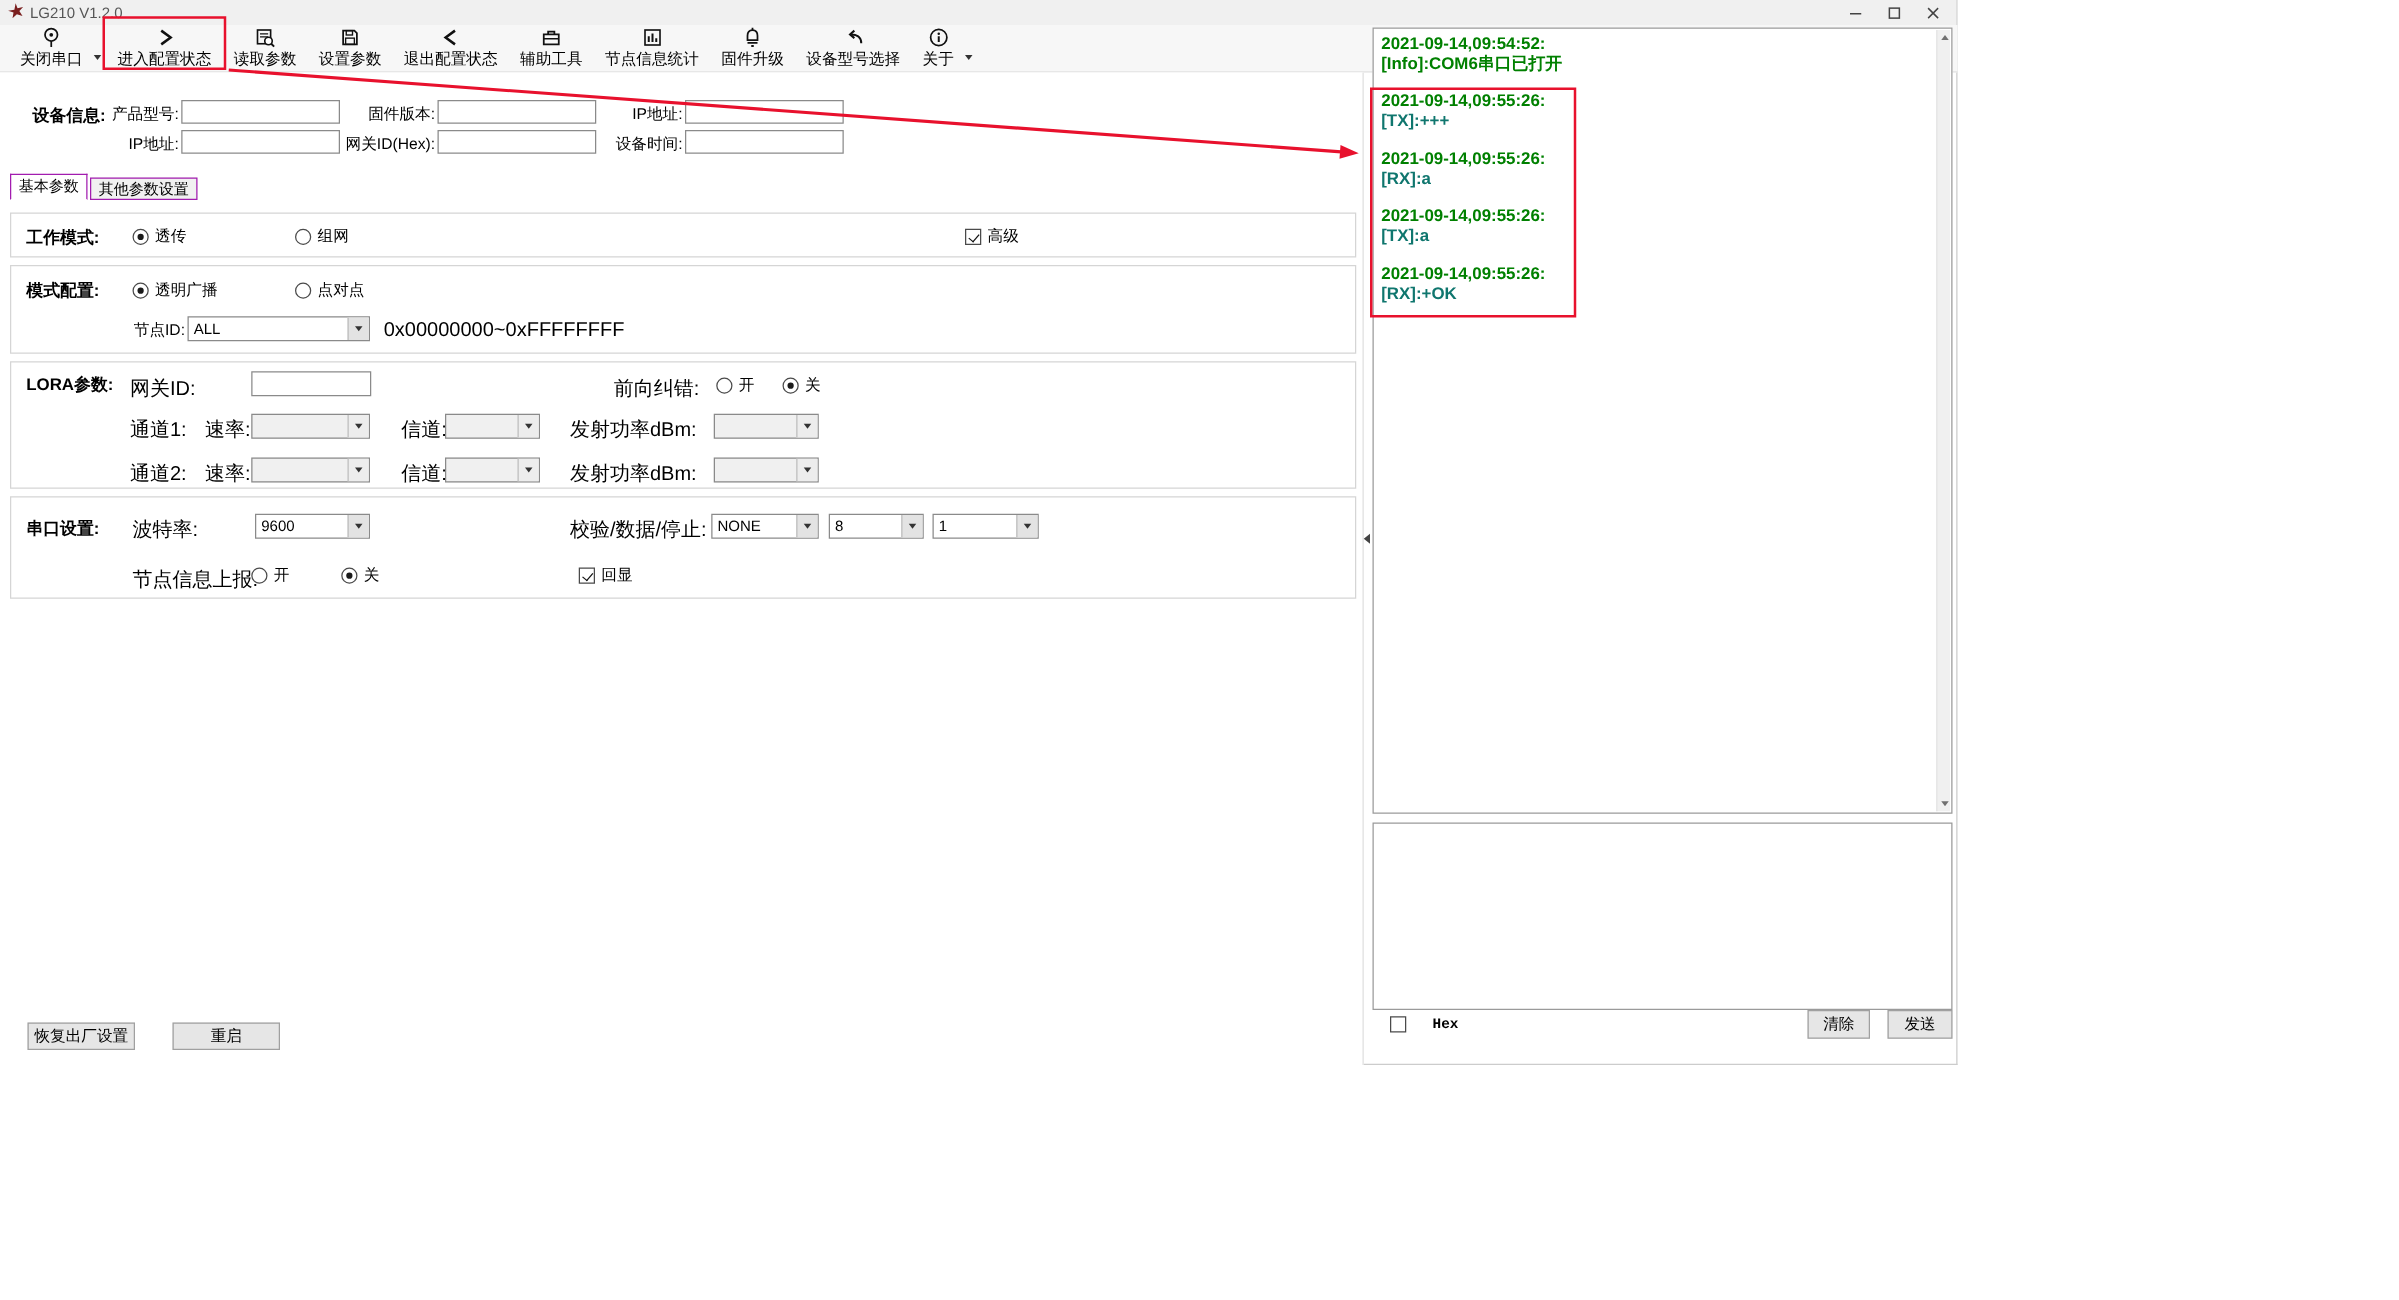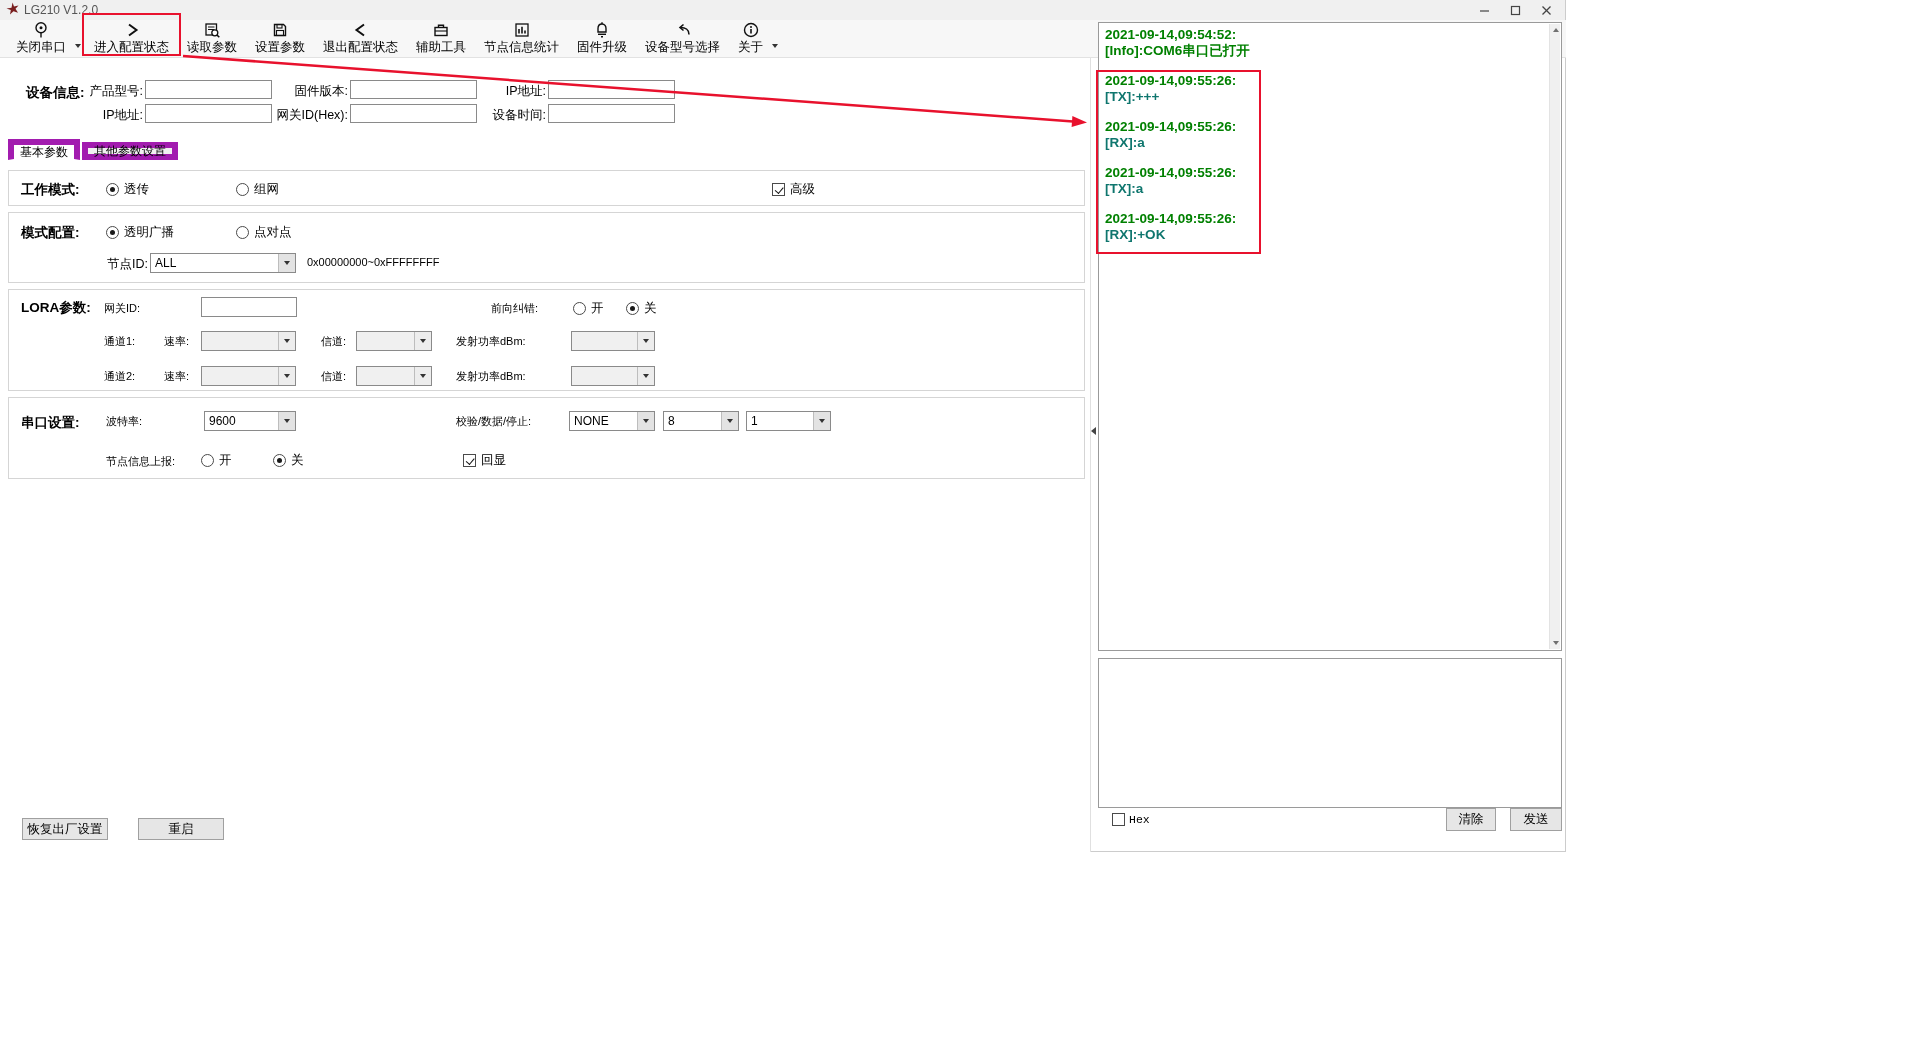--- a/index.html
+++ b/index.html
@@ -27,25 +27,25 @@
   .caret-down { width:0; height:0; border-left:3.5px solid transparent;
                 border-right:3.5px solid transparent; border-top:4.5px solid #333; }
   .ann-ring { position:absolute; left:-3px; right:-3px; top:-7px; bottom:1px;
               border:2px solid #e8112d; pointer-events:none; z-index:40; }
 
   
   .cfg { position:absolute; left:0; top:58px; width:1091px; height:794px; background:#fff;
          border-right:1px solid #e0e0e0; }
   .sec-title { position:absolute; font-weight:bold; font-size:13.5px; white-space:nowrap; }
   .flabel { position:absolute; text-align:right; font-size:12.5px; white-space:nowrap; }
-  .plabel { position:absolute; font-size:11px; white-space:nowrap; }
+  .plabel { position:absolute; font-size:16px; white-space:nowrap; }
   .tinput { position:absolute; height:19px; border:1px solid #8a8a8a; background:#fff;
             font-size:12px; padding:0 3px; font-family:inherit; }
   .tabs { position:absolute; left:8px; top:81px; display:flex; align-items:flex-end; height:21px; }
-  .tab { border:6px solid #a21caf; background:#f1f1f1; font-size:12px; height:18px;
+  .tab { border:1px solid #a21caf; background:#f1f1f1; font-size:12px; height:18px;
          padding:0 6px; display:flex; align-items:center; }
   .tab.active { background:#fff; height:21px; border-bottom:1px solid #fff; margin-right:2px; z-index:2; }
   .gbox { position:absolute; left:8px; width:1077px; border:1px solid #d5d5d5; background:#fff; }
 
   .radio-w, .cb-w { position:absolute; display:flex; align-items:center; gap:5px; }
   .rdot { width:13px; height:13px; border:1px solid #4a4a4a; border-radius:50%; background:#fff;
           position:relative; flex:0 0 auto; }
   .on > .rdot::after { content:""; position:absolute; left:3px; top:3px; width:5px; height:5px;
                        border-radius:50%; background:#1a1a1a; }
   .cbox { width:13px; height:13px; border:1px solid #4a4a4a; background:#fff; position:relative;
@@ -77,21 +77,21 @@
   .vs-arrow { position:absolute; left:0; width:11px; height:12px; display:flex; align-items:center;
               justify-content:center; }
   .tri-up { width:0; height:0; border-left:3px solid transparent; border-right:3px solid transparent;
             border-bottom:4px solid #707070; }
   .tri-dn { width:0; height:0; border-left:3px solid transparent; border-right:3px solid transparent;
             border-top:4px solid #707070; }
   .tri-left { width:0; height:0; border-top:4px solid transparent; border-bottom:4px solid transparent;
               border-right:5px solid #444; }
   .send-box { position:absolute; left:0; top:636px; width:464px; height:150px; border:1px solid #9a9a9a;
               background:#fff; font-size:12.5px; padding:3px; }
-  .hex-w { position:absolute; left:14px; top:791px; display:flex; align-items:flex-end; gap:4px; }
+  .hex-w { position:absolute; left:14px; top:791px; display:flex; align-items:flex-end; gap:21px;font-weight:bold; }
   .hex-label { font-family:"Liberation Mono","DejaVu Sans Mono",monospace; font-size:11.5px; }
   .split-handle { position:absolute; left:1089px; top:420px; width:8px; height:22px; display:flex;
                   align-items:center; justify-content:center; }
 
   
   .ann-log-box { position:absolute; left:1096px; top:70px; width:165px; height:184px;
                  border:2px solid #e8112d; z-index:60; pointer-events:none; }
   .ann-arrow { position:absolute; left:0; top:0; width:1566px; height:852px; z-index:55;
                pointer-events:none; }
 </style>

